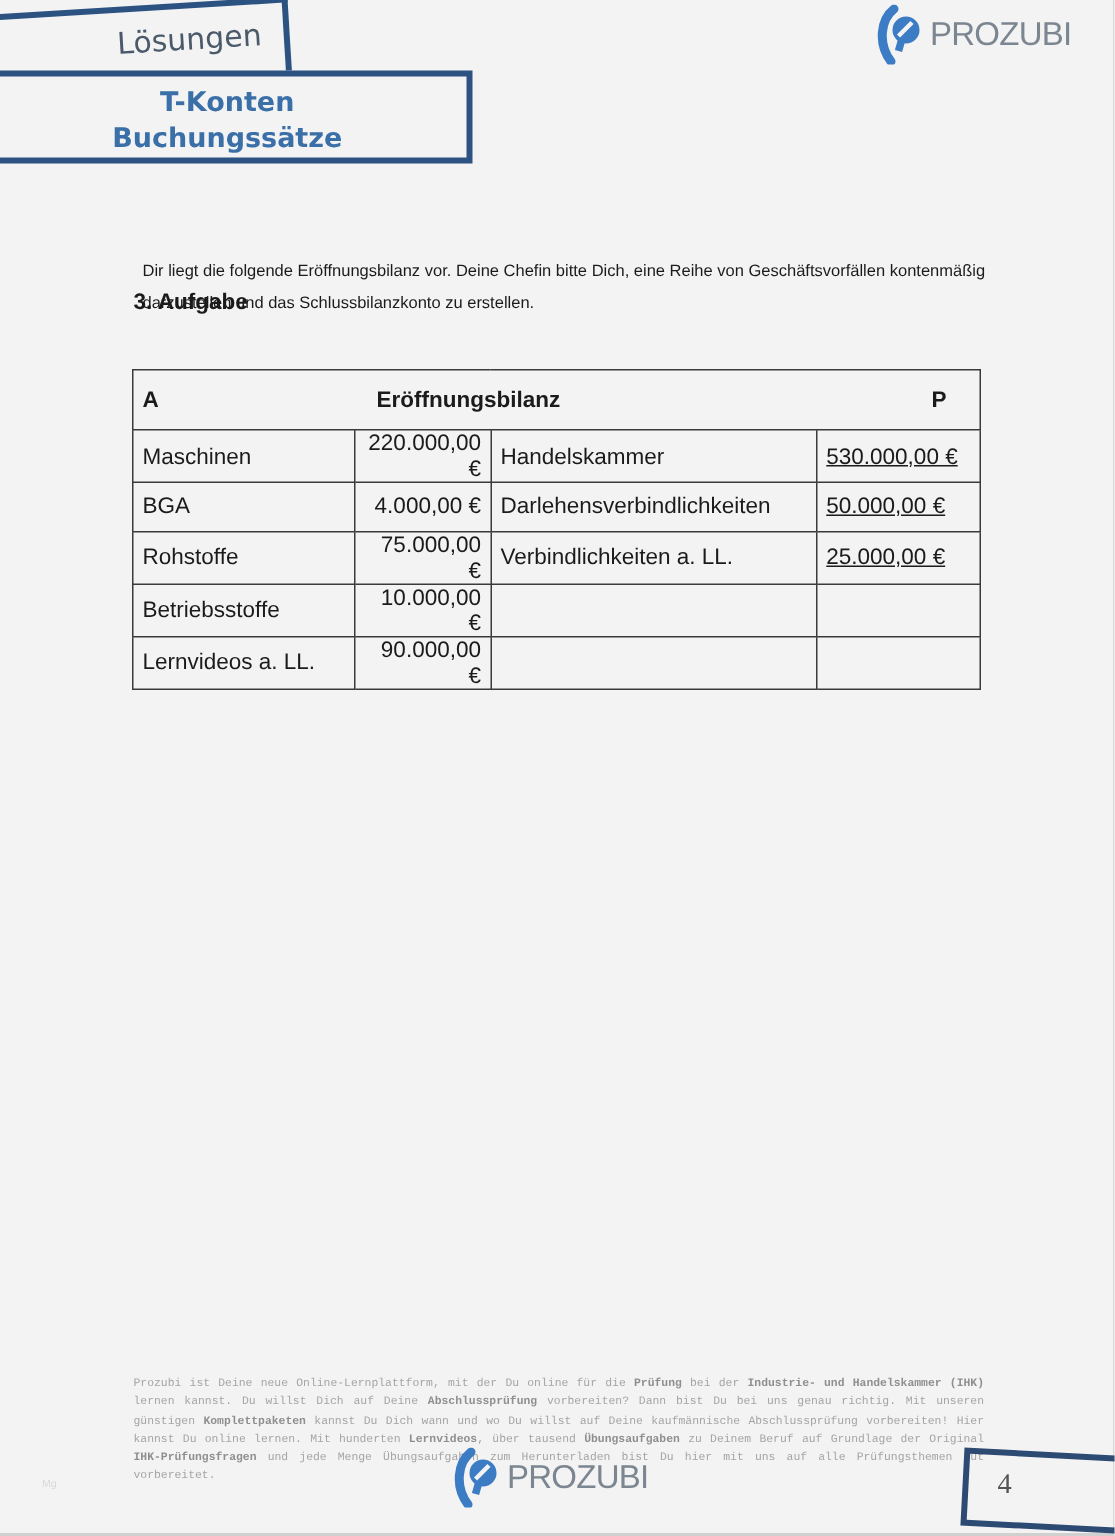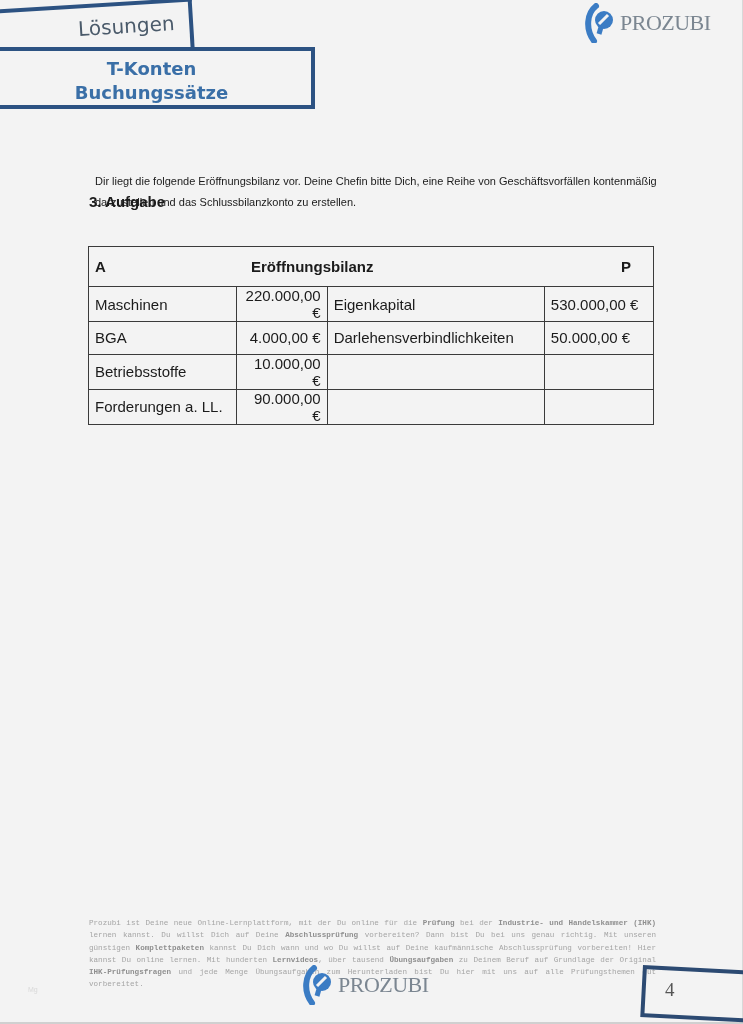--- a/index.html
+++ b/index.html
@@ -32,21 +32,21 @@
     position: absolute; left: 0; width: 315px; text-align: center;
     font-family: "DejaVu Sans", sans-serif; font-weight: bold; font-size: 18px; color: #3a6fa7;
   }
   .title-line.l1 { top: 7px; }
   .title-line.l2 { top: 31px; }
 
   
   .logo { position: absolute; display: flex; align-items: center; }
   .logo .mark { width: 34px; height: 40px; position: relative; }
   .logo .word {
-    font-family: Liberation Serif, serif; font-size: 22px; color: #7b8691; letter-spacing: -0.5px;
+    font-family: Liberation Sans, sans-serif; font-size: 22px; color: #7b8691; letter-spacing: -0.5px;
     margin-left: 2px;
   }
   .logo-top { left: 584px; top: 3px; }
   .logo-bottom { left: 302px; top: 965px; }
 
   
   .task-title { position: absolute; left: 89px; top: 151px; font-weight: bold; font-size: 15px; margin-top: 42px; }
   .task-text {
     position: absolute; left: 95px; top: 171px; width: 565px;
     font-size: 11px; line-height: 21px;
@@ -58,21 +58,21 @@
     border-collapse: collapse; font-size: 15px;
   }
   table.bilanz td { border: 1.5px solid #3a3a3a; height: 32.6px; padding: 0 6px; box-sizing: border-box; }
   table.bilanz tr.head td { height: 40px; font-weight: bold; }
   .head-inner { display: flex; justify-content: space-between; position: relative; }
   .head-title { position: absolute; left: 120px; margin-left: 36px; }
   td.num { text-align: right; }
   td.c1 { width: 145px; }
   td.c2 { width: 89px; }
   td.c3 { width: 213px; }
-  td.c4 { width: 107px; }
+  td.c4 { width: 107px; text-decoration: underline; }
 
   
   .footer-text {
     position: absolute; left: 89px; top: 893px; width: 567px;
     font-family: Liberation Mono, monospace; font-size: 7.6px; line-height: 12.3px;
     color: #a5a5a5; text-align: justify; margin-top: 24px;
   }
   .footer-text b { color: #8f8f8f; }
   .tiny-mark { position: absolute; left: 28px; top: 986px; font-size: 7px; color: #d8d8d8; }
 
@@ -121,37 +121,43 @@
       <div class="head-inner">
         <span>A</span>
         <span class="head-title">Eröffnungsbilanz</span>
         <span style="margin-right:16px">P</span>
       </div>
     </td>
   </tr>
   <tr>
     <td class="c1">Maschinen</td>
     <td class="c2 num">220.000,00 €</td>
-    <td class="c3">Eigenkapital</td>
+    <td class="c3">Handelskammer</td>
     <td class="c4">530.000,00 €</td>
   </tr>
   <tr>
     <td class="c1">BGA</td>
     <td class="c2 num">4.000,00 €</td>
     <td class="c3">Darlehensverbindlichkeiten</td>
     <td class="c4">50.000,00 €</td>
   </tr>
   <tr>
+    <td class="c1">Rohstoffe</td>
+    <td class="c2 num">75.000,00 €</td>
+    <td class="c3">Verbindlichkeiten a. LL.</td>
+    <td class="c4">25.000,00  €</td>
+  </tr>
+  <tr>
     <td class="c1">Betriebsstoffe</td>
     <td class="c2 num">10.000,00 €</td>
     <td class="c3"></td>
     <td class="c4"></td>
   </tr>
   <tr>
-    <td class="c1">Forderungen a. LL.</td>
+    <td class="c1">Lernvideos a. LL.</td>
     <td class="c2 num">90.000,00 €</td>
     <td class="c3"></td>
     <td class="c4"></td>
   </tr>
 </tbody>
   </table>
 
 <div class="footer-text"><span>Prozubi ist Deine neue Online-Lernplattform, mit der Du online für die </span><b>Prüfung</b><span> bei der </span><b>Industrie- und Handelskammer (IHK)</b><span> lernen kannst. Du willst Dich auf Deine </span><b>Abschlussprüfung</b><span> vorbereiten? Dann bist Du bei uns genau richtig. Mit unseren günstigen </span><b>Komplettpaketen</b><span> kannst Du Dich wann und wo Du willst auf Deine kaufmännische Abschlussprüfung vorbereiten! Hier kannst Du online lernen. Mit hunderten </span><b>Lernvideos</b><span>, über tausend </span><b>Übungsaufgaben</b><span> zu Deinem Beruf auf Grundlage der Original </span><b>IHK-Prüfungsfragen</b><span> und jede Menge Übungsaufgaben zum Herunterladen bist Du hier mit uns auf alle Prüfungsthemen gut vorbereitet.</span></div>
 
 <div class="tiny-mark">Mg</div>

